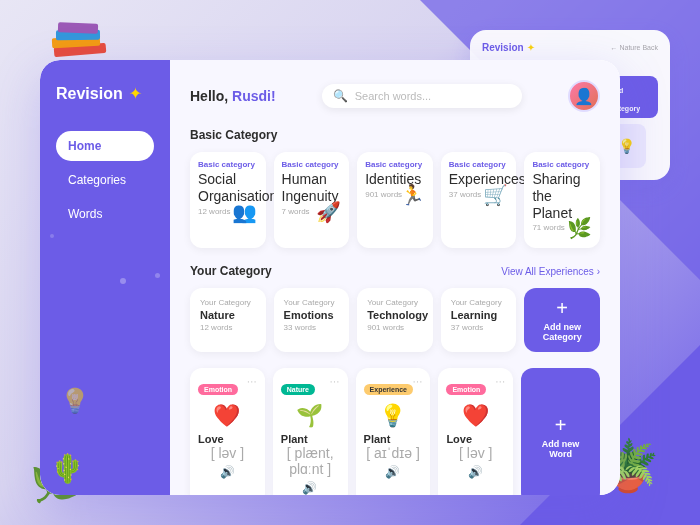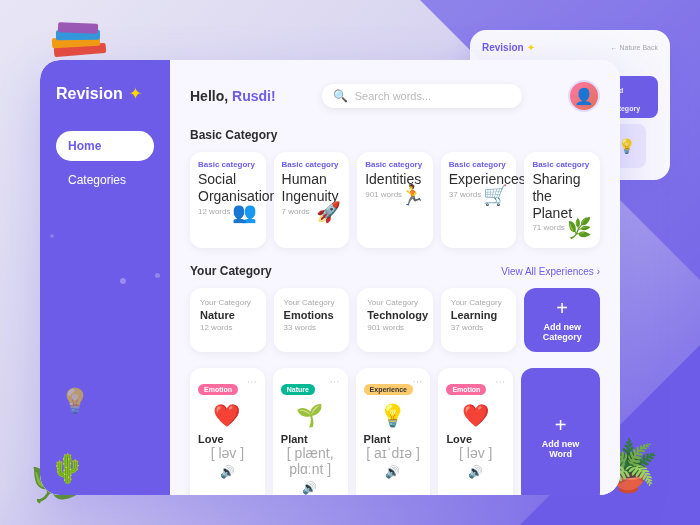--- a/index.html
+++ b/index.html
@@ -413,20 +413,21 @@
 <div class="main-card">
 
   <div class="sidebar">
     <div class="sidebar-logo">
       <span class="sidebar-logo-text">Revision</span>
       <span class="sidebar-logo-icon">✦</span>
     </div>
     <nav class="sidebar-nav">
       <div class="sidebar-nav-item active">Home</div>
       <div class="sidebar-nav-item">Categories</div>
+      <div class="sidebar-nav-item">Words</div>
     </nav>
 
     <div style="position:absolute;bottom:80px;left:20px;">
       <span style="font-size:24px;opacity:0.5;">💡</span>
     </div>
     <div style="position:absolute;bottom:10px;left:10px;">
       <span style="font-size:28px;">🌵</span>
     </div>
     <div style="position:absolute;top:50%;left:80px;width:6px;height:6px;background:rgba(255,255,255,0.3);border-radius:50%;"></div>
     <div style="position:absolute;top:40%;left:10px;width:4px;height:4px;background:rgba(255,255,255,0.2);border-radius:50%;"></div>

